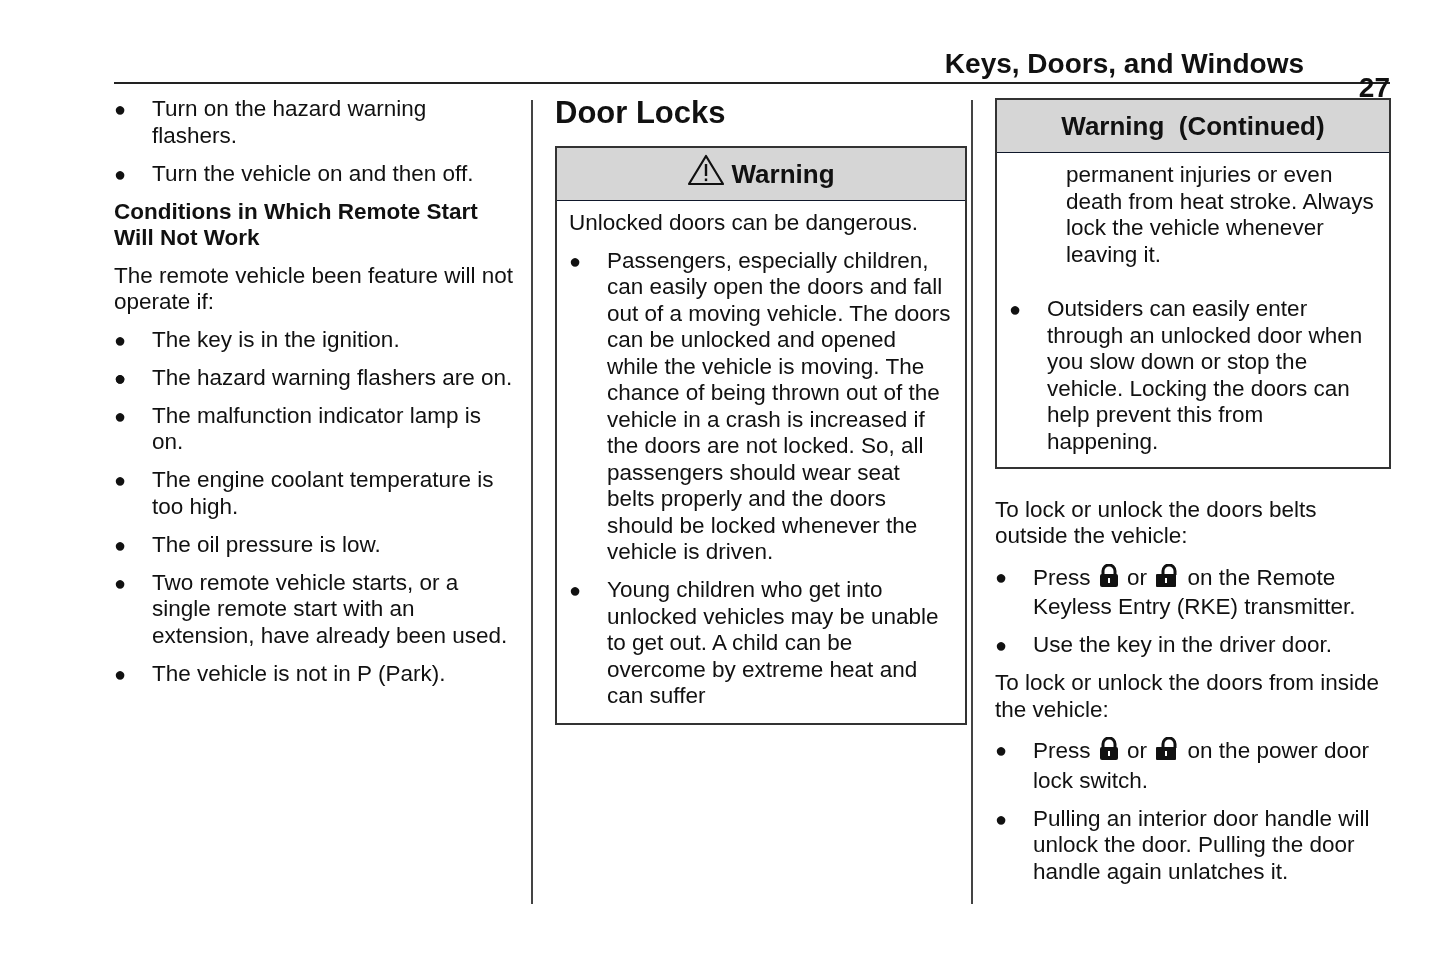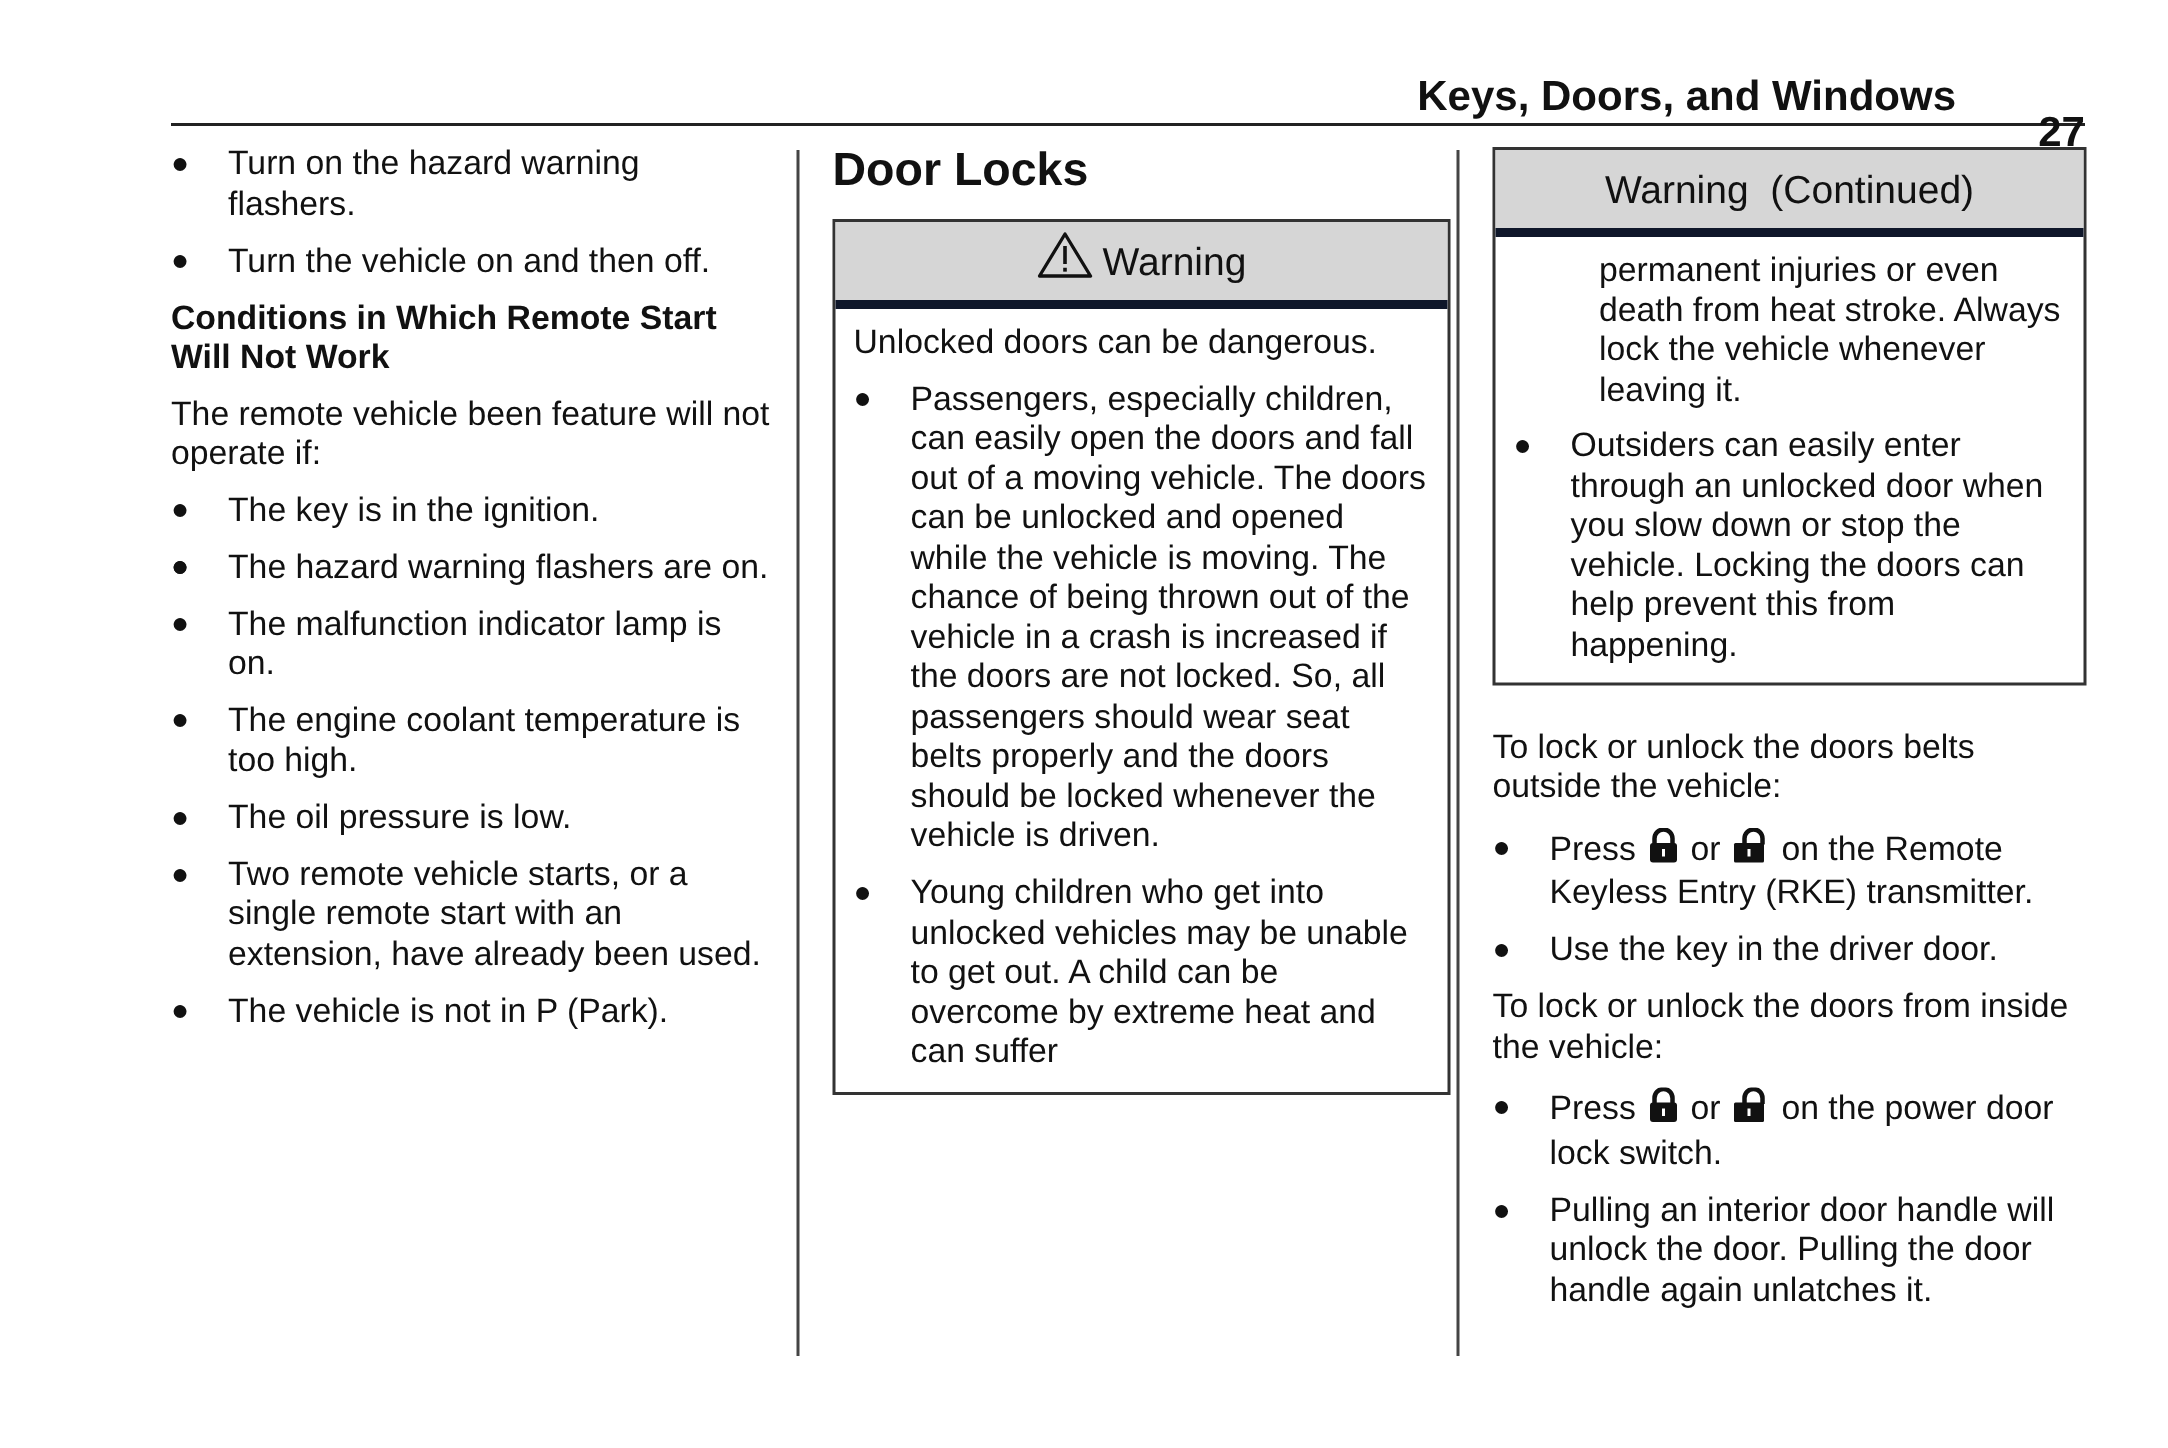--- a/index.html
+++ b/index.html
@@ -22,28 +22,28 @@
   ul.blist { list-style: none; margin: 0; padding: 0; }
   ul.blist li { position: relative; padding-left: 38px; margin-bottom: 11.5px; }
   ul.blist li .bullet { position: absolute; left: 0; top: 0; font-size: 20px; }
 
   .subhead { font-weight: bold; margin: 4px 0 11px 0; }
   .para { margin: 0 0 11px 0; }
 
   .section-title { font-size: 31px; font-weight: bold; line-height: 34px; margin: 0 0 16px 0; }
 
   .warnbox { border: 2px solid #333; }
-  .warnbox-head { background: #d6d6d6; border-bottom: 6px solid #0f172a; text-align: center;
-                  font-weight: normal; font-size: 26px; height: 52px; line-height: 52px; }
+  .warnbox-head { background: #d6d6d6; border-bottom: 1px solid #0f172a; text-align: center;
+                  font-weight: bold; font-size: 26px; height: 52px; line-height: 52px; }
   .warnbox-body { padding: 9px 12px 2px 12px; }
   .warn-icon { display: inline-block; vertical-align: -3px; margin-right: 6px; }
   .cont-right { text-align: right; margin: 10px 0 2px 0; }
   .inbox-list li { padding-left: 57px; }
   .inbox-list li .bullet { left: 20px; }
-  .cont-top { padding-left: 57px; margin-bottom: 11px; }
+  .cont-top { padding-left: 57px; margin-bottom: 28px; }
 
   .lock-icon { display: inline-block; vertical-align: -3px; margin: 0 2px; }
 </style>
 </head>
 <body>
 
 <div class="header">
   <span class="header-title">Keys, Doors, and Windows</span>
   <span class="header-page">27</span>
 </div>

